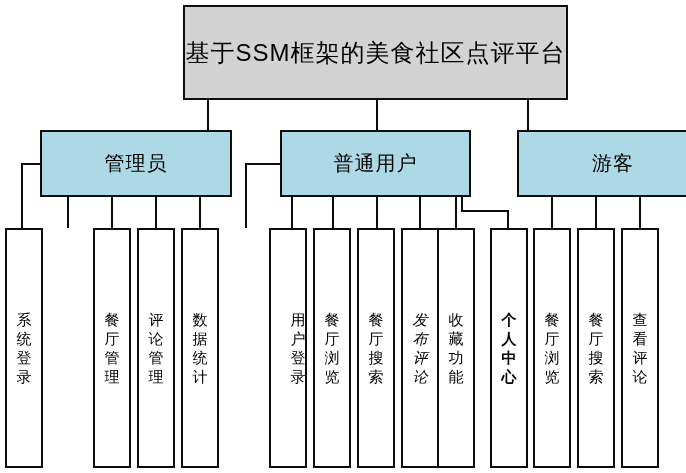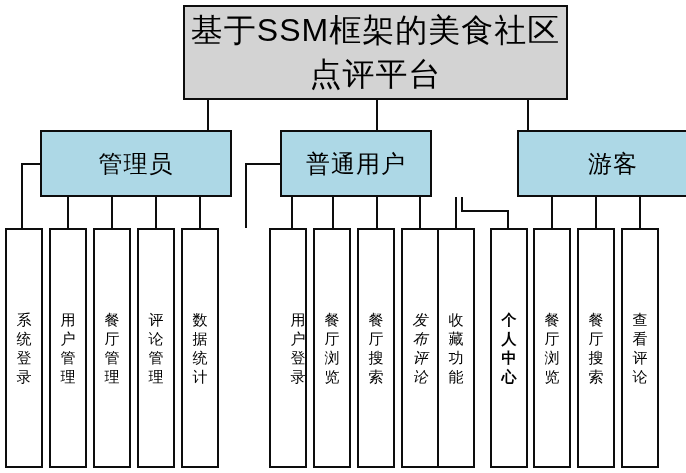--- a/index.html
+++ b/index.html
@@ -31,33 +31,33 @@
     align-items: center;
     justify-content: center;
     text-align: center;
   }
   .root {
     left: 183px;
     top: 5px;
     width: 385px;
     height: 95px;
     background: #d3d3d3;
-    font-size: 32px;
+    font-size: 24px;
     letter-spacing: 1px;
   }
   .branch {
     top: 130px;
     height: 67px;
     width: 192px;
     background: #add8e6;
-    font-size: 24px;
+    font-size: 20px;
     letter-spacing: 1px;
   }
   .branch.b0 { left: 40px; }
-  .branch.b1 { left: 280px; width: 152px; }
+  .branch.b1 { left: 280px; width: 191px; }
   .branch.b2 { left: 517px; }
   .leaf {
     top: 228px;
     width: 38px;
     height: 240px;
     background: #ffffff;
   }
   .leaf-label {
     width: 1em;
     font-size: 15px;
@@ -122,23 +122,20 @@
   <div class="node branch b1">
     <span>普通用户</span>
   </div>
   <div class="node branch b2">
     <span>游客</span>
   </div>
 
   <div class="node leaf l0">
     <div class="leaf-label">系统登录</div>
   </div>
-  <div class="node leaf l1">
-    <div class="leaf-label">用户管理</div>
-  </div>
   <div class="node leaf l2">
     <div class="leaf-label">餐厅管理</div>
   </div>
   <div class="node leaf l3">
     <div class="leaf-label">评论管理</div>
   </div>
   <div class="node leaf l4">
     <div class="leaf-label">数据统计</div>
   </div>
 

